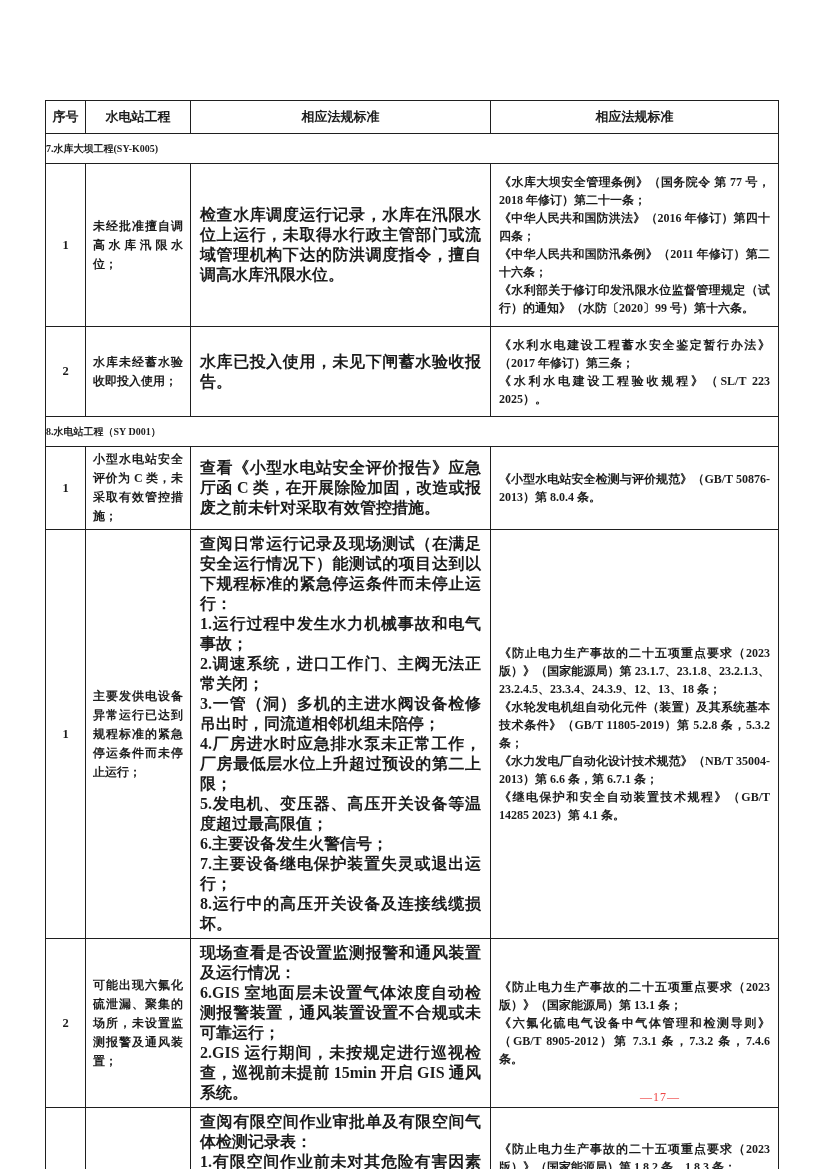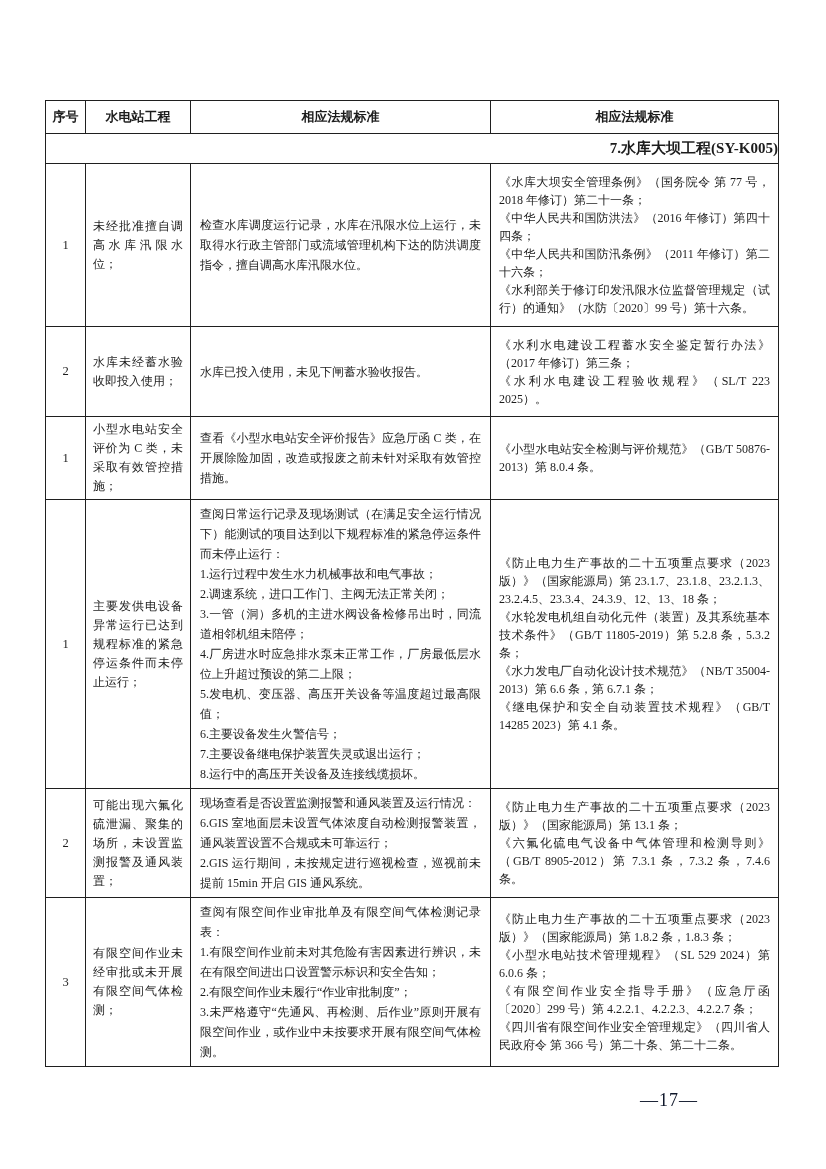--- a/index.html
+++ b/index.html
@@ -16,68 +16,68 @@
   }
   table.doc-table {
     position: absolute;
     left: 45px; top: 100px;
     width: 733px;
     border-collapse: collapse;
     table-layout: fixed;
   }
   .doc-table th, .doc-table td {
     border: 1px solid #1f1f1f;
-    font-weight: normal;
+    font-weight: bold;
     vertical-align: middle;
   }
   .doc-table th.col-head {
     font-size: 13px;
     font-weight: bold;
     text-align: center;
     height: 33px;
   }
   td.section-title {
-    font-size: 15px;
+    font-size: 10px;
     font-weight: bold;
-    text-align: right;
+    text-align: left;
     height: 30px;
   }
   td.serial {
     font-size: 12.5px;
     text-align: center;
   }
   td.hazard {
     font-size: 12px;
     line-height: 19px;
     padding: 3px 7px;
     text-align: justify;
     text-justify: inter-character;
   }
   td.method {
-    font-size: 12px;
+    font-size: 16px;
     line-height: 20px;
     padding: 4px 9px;
     white-space: pre-line;
     text-align: justify;
     text-justify: inter-character;
   }
   td.regs {
     font-size: 12px;
     line-height: 18px;
     padding: 2px 8px;
     white-space: pre-line;
     text-align: justify;
     text-justify: inter-character;
   }
   .page-number {
     position: absolute;
     left: 640px; top: 1090px;
-    font-size: 18px;
+    font-size: 12px;
     letter-spacing: 1px;
-    color: #0f172a;
+    color: #ef4444;
   }
 </style>
 </head>
 <body>
 
 <div class="page">
 
   <table class="doc-table">
     <colgroup>
       <col style="width:40px">
@@ -107,20 +107,23 @@
 《水利部关于修订印发汛限水位监督管理规定（试行）的通知》（水防〔2020〕99 号）第十六条。</td>
     </tr>
     <tr style="height:90px">
       <td class="serial">2</td>
       <td class="hazard">水库未经蓄水验收即投入使用；</td>
       <td class="method">水库已投入使用，未见下闸蓄水验收报告。</td>
       <td class="regs">《水利水电建设工程蓄水安全鉴定暂行办法》（2017 年修订）第三条；
 《水利水电建设工程验收规程》（SL/T 223 2025）。</td>
     </tr>
 
+    <tr>
+      <td class="section-title" colspan="4">8.水电站工程（SY D001）</td>
+    </tr>
     <tr style="height:78px">
       <td class="serial">1</td>
       <td class="hazard">小型水电站安全评价为 C 类，未采取有效管控措施；</td>
       <td class="method">查看《小型水电站安全评价报告》应急厅函 C 类，在开展除险加固，改造或报废之前未针对采取有效管控措施。</td>
       <td class="regs">《小型水电站安全检测与评价规范》（GB/T 50876-2013）第 8.0.4 条。</td>
     </tr>
 
     <tr style="height:242px">
       <td class="serial">1</td>
       <td class="hazard">主要发供电设备异常运行已达到规程标准的紧急停运条件而未停止运行；</td>

